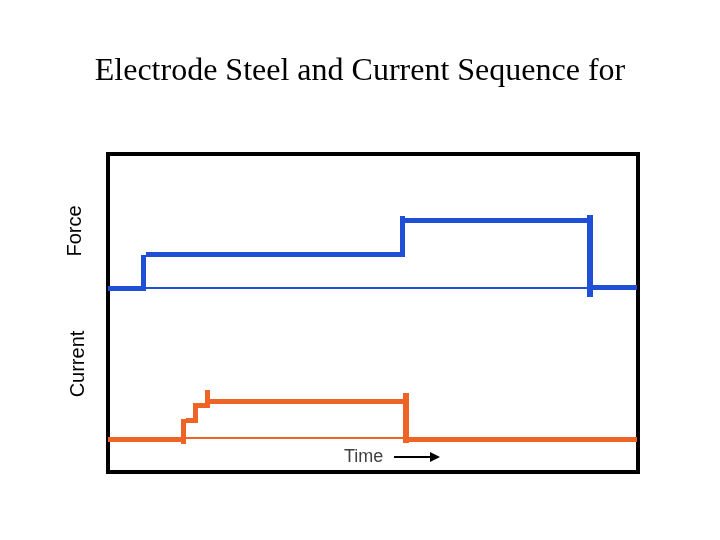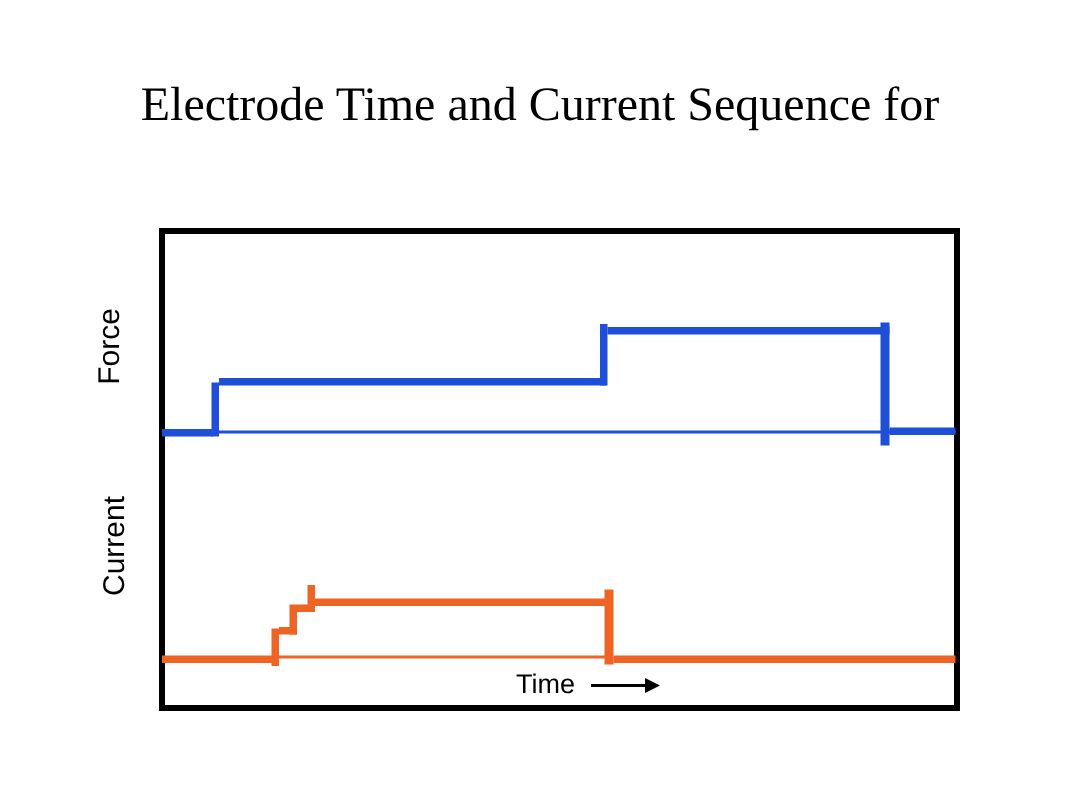--- a/index.html
+++ b/index.html
@@ -39,21 +39,21 @@
     white-space: nowrap;
   }
   .axis-label.rotated { transform: translate(-50%, -50%) rotate(-90deg); }
   .force-label   { left: 74px; top: 231px; }
   .current-label { left: 77px; top: 364px; }
 
   .time-label {
     position: absolute;
     left: 344px; top: 446px;
     font-size: 18px;
-    color: #000000;
+    color: #404040;
     text-align: center;
   }
 
   .time-arrow { position: absolute; left: 394px; top: 452px; width: 48px; height: 10px; }
   .time-arrow .arrow-shaft {
     position: absolute; left: 0; top: 4px;
     width: 38px; height: 2px; background: #000000;
   }
   .time-arrow .arrow-head {
     position: absolute; left: 36px; top: 0;
@@ -65,21 +65,21 @@
 
   #trace-layer { position: absolute; inset: 0; }
   #trace-layer .seg { position: absolute; }
 </style>
 </head>
 <body>
 
 <div class="slide">
 
   <div class="slide-title">
-    <div>Electrode Time and Current Sequence for</div>
+    <div>Electrode Steel and Current Sequence for</div>
   </div>
 
   <div class="chart-frame"></div>
 
   <div class="axis-label rotated force-label">Force</div>
 
   <div class="axis-label rotated current-label">Current</div>
 
   <div id="trace-layer">
       <div class="seg" style="left: 108px; top: 286px; width: 34px; height: 5px; background: rgb(30, 79, 214);"></div>

